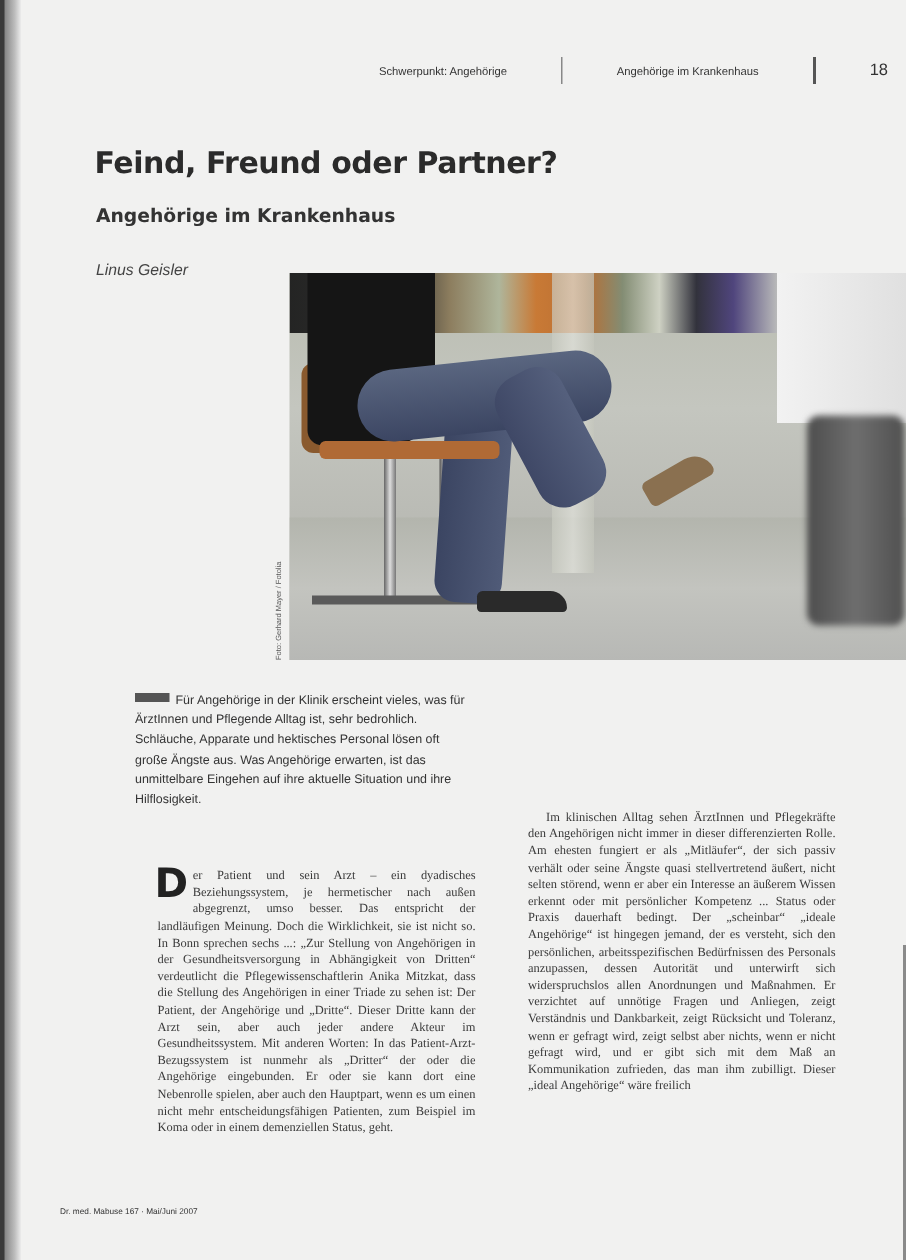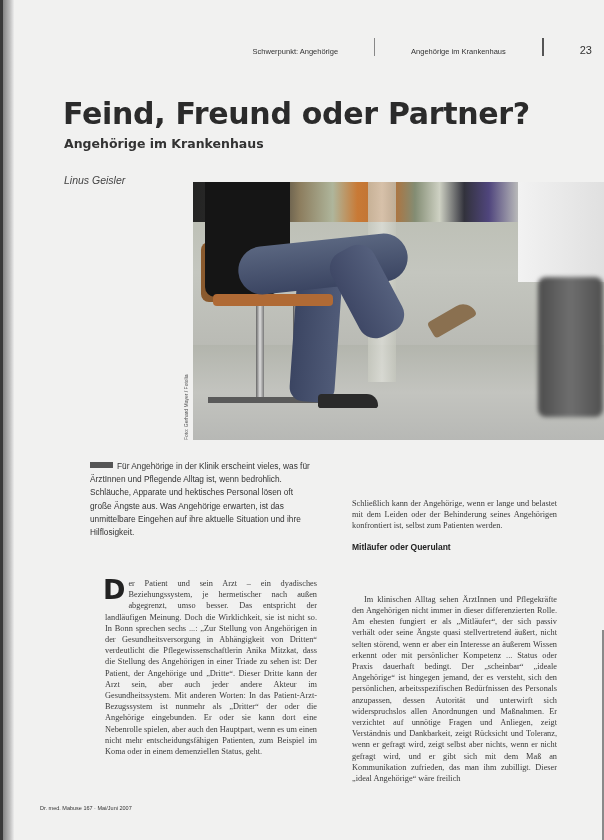--- a/index.html
+++ b/index.html
@@ -9,31 +9,31 @@
     .binding {
       position: absolute; left: 0; top: 0; width: 14px; height: 840px;
       background: linear-gradient(to right, #6a6a6a 0%, #8e8e8e 30%, #bdbdbd 70%, #ececec 100%);
     }
     .binding-edge { position: absolute; left: 0; top: 0; width: 3px; height: 840px; background: #3a3a3a; }
     .right-edge { position: absolute; right: 0; top: 630px; width: 2px; height: 210px; background: #8a8a8a; }
 
     
     .running-header {
       position: absolute; top: 38px; right: 12px; height: 18px;
-      display: flex; align-items: flex-end; font-size: 7.5px; color: #333; gap: 28px;
+      display: flex; align-items: center; font-size: 7.5px; color: #333; gap: 28px;
     }
     .running-header .sep { width: 1px; height: 18px; background: #888; margin: 0 8px; }
     .running-header .sep.bold { width: 2px; background: #555; }
     .running-header .page-num { font-size: 11px; color: #333; }
 
     
     .title {
       position: absolute; left: 63px; top: 96px;
       font-family: "DejaVu Sans", sans-serif; font-weight: bold;
-      font-size: 30px; letter-spacing: -0.3px; color: #2b2b2b;
+      font-size: 20px; letter-spacing: -0.3px; color: #2b2b2b;
     }
     .subtitle {
       position: absolute; left: 64px; top: 136px; font-family: "DejaVu Sans", sans-serif;
       font-size: 12.5px; color: #333;
     }
     .author {
       position: absolute; left: 64px; top: 174px;
       font-size: 10.5px; font-style: italic; color: #444; text-align: right;
     }
 
@@ -92,21 +92,21 @@
 
 <div class="binding"></div>
 <div class="binding-edge"></div>
 <div class="right-edge"></div>
 
 <header class="running-header">
   <span>Schwerpunkt: Angehörige</span>
   <span class="sep"></span>
   <span>Angehörige im Krankenhaus</span>
   <span class="sep bold"></span>
-  <span class="page-num">23</span>
+  <span class="page-num">18</span>
 </header>
 
 <h1 class="title">Feind, Freund oder Partner?</h1>
 <h2 class="subtitle">Angehörige im Krankenhaus</h2>
 <div class="author">Linus Geisler</div>
 
 <div class="photo">
   <div class="floor"></div>
   <div class="bg-top"></div>
   <div class="pillar"></div>
@@ -120,28 +120,26 @@
   <div class="thigh"></div>
   <div class="shin-cross"></div>
   <div class="shoe1"></div>
   <div class="shoe2"></div>
   <div class="coat"></div>
   <div class="person-legs"></div>
 </div>
 <div class="photo-credit">Foto: Gerhard Mayer / Fotolia</div>
 
 <p class="lead">
-  <span class="marker"></span><span>Für Angehörige in der Klinik erscheint vieles, was für ÄrztInnen und Pflegende Alltag ist, wenn bedrohlich. Schläuche, Apparate und hektisches Personal lösen oft große Ängste aus. Was Angehörige erwarten, ist das unmittelbare Eingehen auf ihre aktuelle Situation und ihre Hilflosigkeit.</span>
+  <span class="marker"></span><span>Für Angehörige in der Klinik erscheint vieles, was für ÄrztInnen und Pflegende Alltag ist, sehr bedrohlich. Schläuche, Apparate und hektisches Personal lösen oft große Ängste aus. Was Angehörige erwarten, ist das unmittelbare Eingehen auf ihre aktuelle Situation und ihre Hilflosigkeit.</span>
 </p>
 
 <div class="col col-left">
   <p>
     <span class="dropcap">D</span><span>er Patient und sein Arzt – ein dyadisches Beziehungssystem, je hermetischer nach außen abgegrenzt, umso besser. Das entspricht der landläufigen Meinung. Doch die Wirklichkeit, sie ist nicht so. In Bonn sprechen sechs ...: „Zur Stellung von Angehörigen in der Gesundheitsversorgung in Abhängigkeit von Dritten“ verdeutlicht die Pflegewissenschaftlerin Anika Mitzkat, dass die Stellung des Angehörigen in einer Triade zu sehen ist: Der Patient, der Angehörige und „Dritte“. Dieser Dritte kann der Arzt sein, aber auch jeder andere Akteur im Gesundheitssystem. Mit anderen Worten: In das Patient-Arzt-Bezugssystem ist nunmehr als „Dritter“ der oder die Angehörige eingebunden. Er oder sie kann dort eine Nebenrolle spielen, aber auch den Hauptpart, wenn es um einen nicht mehr entscheidungsfähigen Patienten, zum Beispiel im Koma oder in einem demenziellen Status, geht.</span>
   </p>
 </div>
 
 <div class="col col-right">
-  <p>Schließlich kann der Angehörige, wenn er lange und belastet mit dem Leiden oder der Behinderung seines Angehörigen konfrontiert ist, selbst zum Patienten werden.</p>
-  <h3 class="subhead">Mitläufer oder Querulant</h3>
   <p class="indent">Im klinischen Alltag sehen ÄrztInnen und Pflegekräfte den Angehörigen nicht immer in dieser differenzierten Rolle. Am ehesten fungiert er als „Mitläufer“, der sich passiv verhält oder seine Ängste quasi stellvertretend äußert, nicht selten störend, wenn er aber ein Interesse an äußerem Wissen erkennt oder mit persönlicher Kompetenz ... Status oder Praxis dauerhaft bedingt. Der „scheinbar“ „ideale Angehörige“ ist hingegen jemand, der es versteht, sich den persönlichen, arbeitsspezifischen Bedürfnissen des Personals anzupassen, dessen Autorität und unterwirft sich widerspruchslos allen Anordnungen und Maßnahmen. Er verzichtet auf unnötige Fragen und Anliegen, zeigt Verständnis und Dankbarkeit, zeigt Rücksicht und Toleranz, wenn er gefragt wird, zeigt selbst aber nichts, wenn er nicht gefragt wird, und er gibt sich mit dem Maß an Kommunikation zufrieden, das man ihm zubilligt. Dieser „ideal Angehörige“ wäre freilich</p>
 </div>
 
 <footer class="footer">Dr. med. Mabuse 167 · Mai/Juni 2007</footer>
 
 </body></html>

